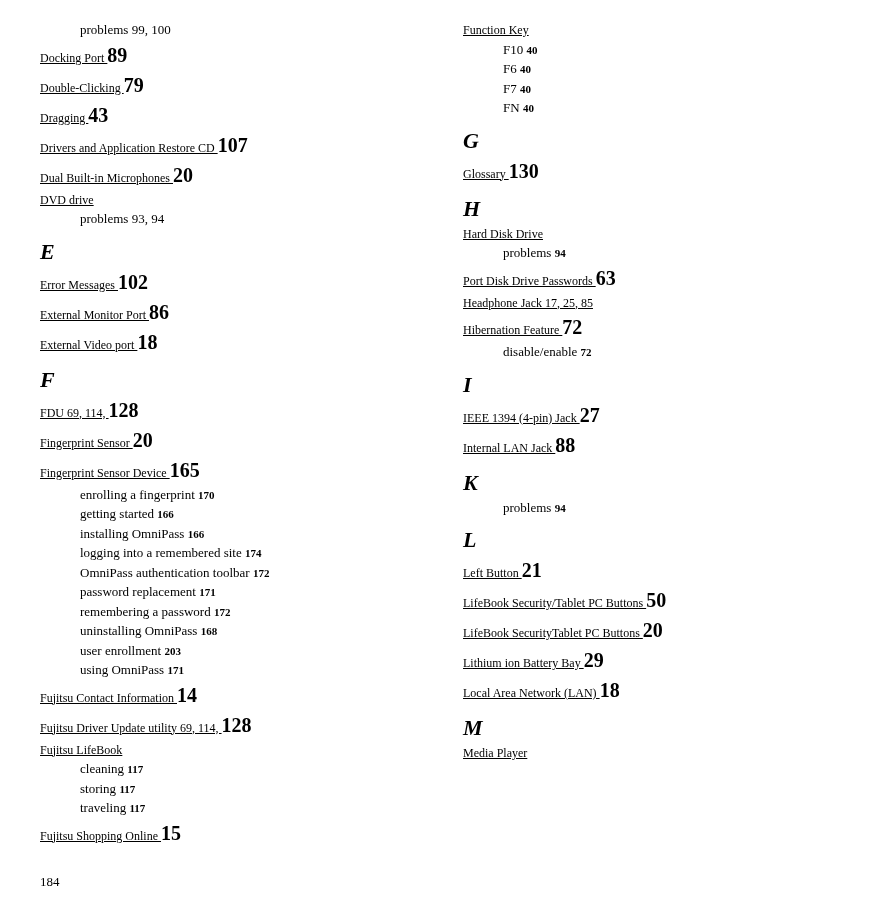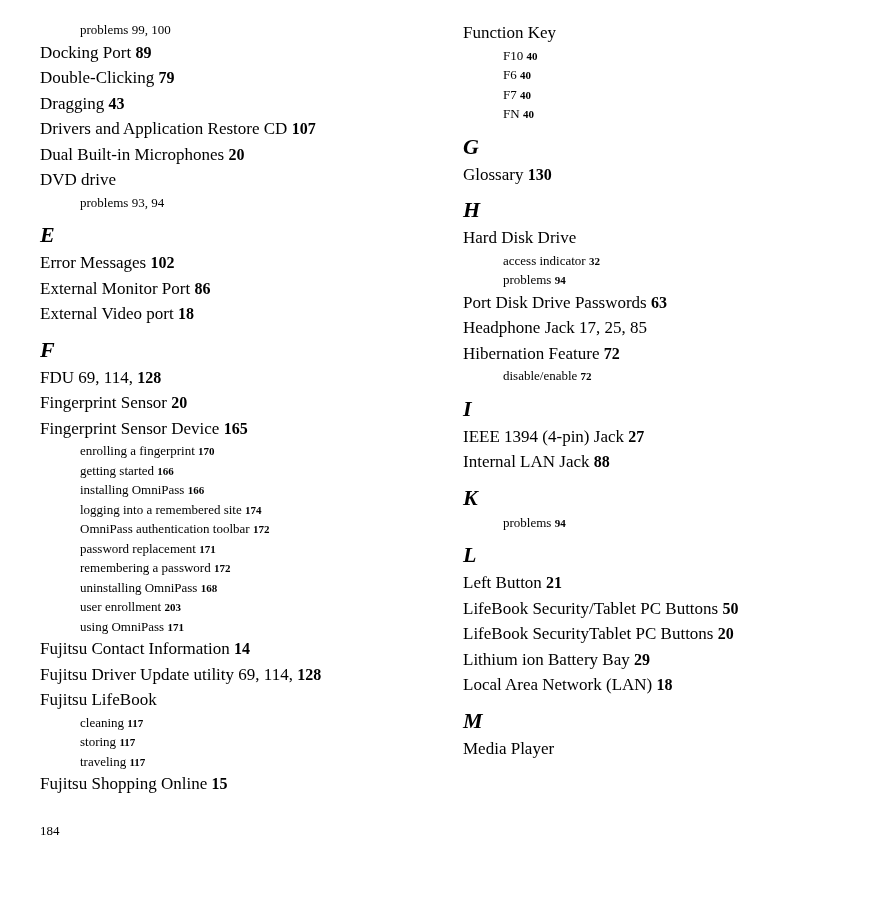--- a/index.html
+++ b/index.html
@@ -49,25 +49,26 @@
       display: block;
     }
 
     .index-entry {
       font-size: 13px;
       line-height: 1.5;
       display: block;
     }
 
     .index-entry .entry-text {
-      font-size: 17px;
+      font-size: 12px;
+      text-decoration: underline;
     }
 
     .index-entry .entry-number {
-      font-size: 16px;
+      font-size: 20px;
       font-weight: bold;
     }
 
     .index-sub-entry {
       padding-left: 40px;
       font-size: 13px;
       line-height: 1.5;
       display: block;
     }
 
@@ -221,23 +222,20 @@
         <span class="entry-text">Glossary </span><span class="entry-number">130</span>
       </span>
     </div>
 
     <div class="index-section">
       <span class="section-letter">H</span>
       <span class="index-entry">
         <span class="entry-text">Hard Disk Drive</span>
       </span>
       <span class="index-sub-entry">
-        <span class="entry-text">access indicator </span><span class="entry-number">32</span>
-      </span>
-      <span class="index-sub-entry">
         <span class="entry-text">problems </span><span class="entry-number">94</span>
       </span>
       <span class="index-entry">
         <span class="entry-text">Port Disk Drive Passwords </span><span class="entry-number">63</span>
       </span>
       <span class="index-entry">
         <span class="entry-text">Headphone Jack 17, 25, 85</span>
       </span>
       <span class="index-entry">
         <span class="entry-text">Hibernation Feature </span><span class="entry-number">72</span>

